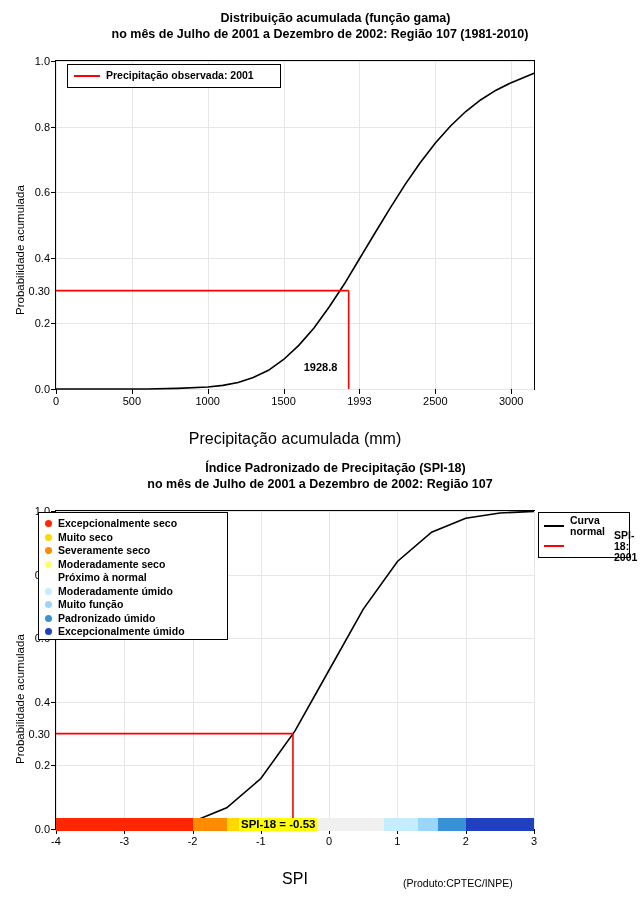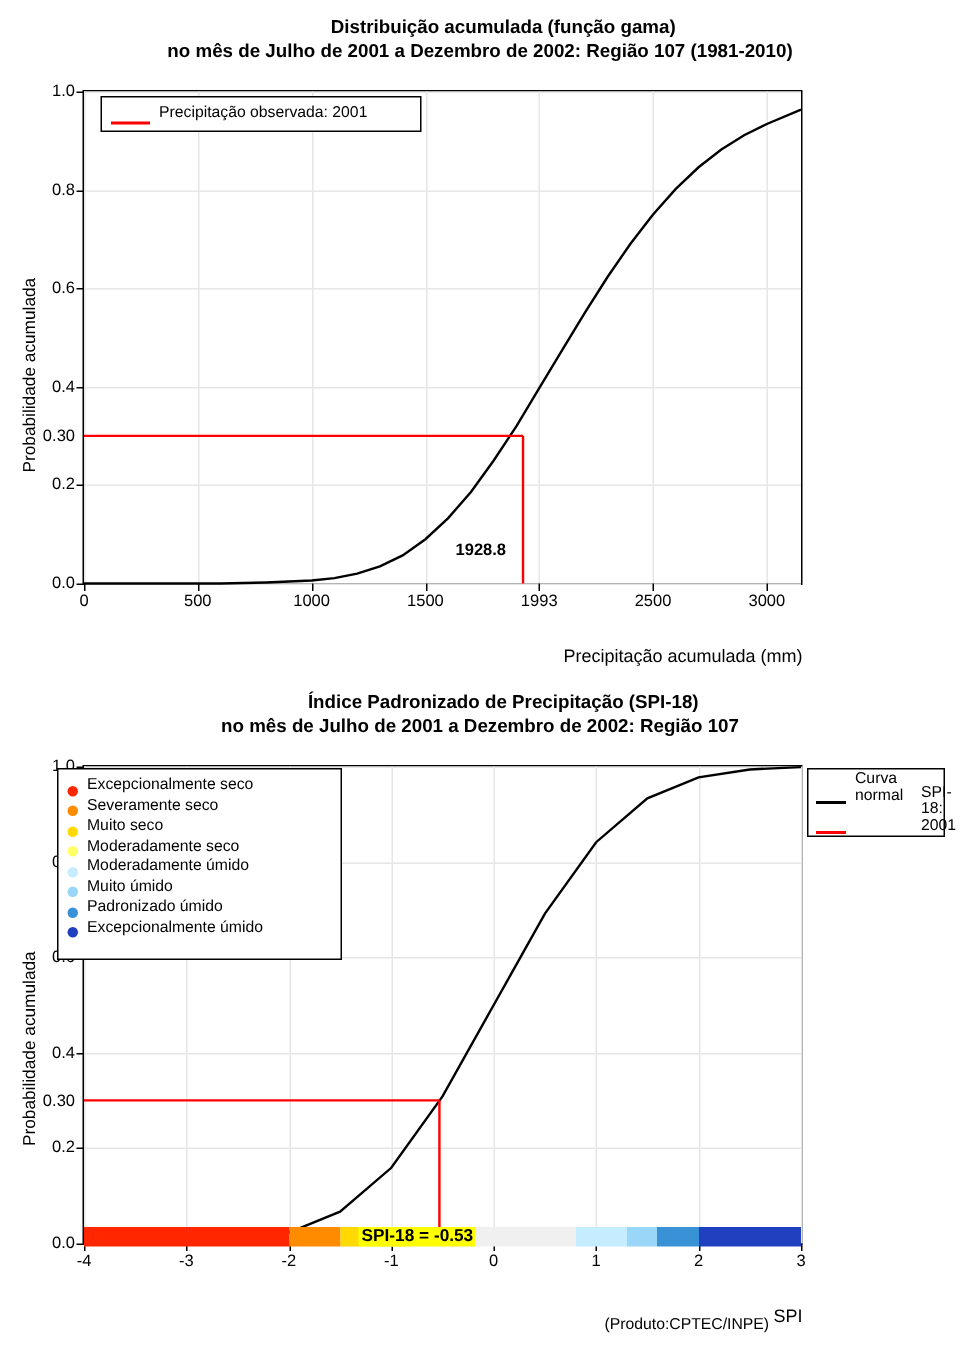--- a/index.html
+++ b/index.html
@@ -32,28 +32,28 @@
     font-size:11px;text-align:right;white-space:nowrap;}
   .ytickmark{position:absolute;right:100%;width:5px;height:1px;background:#000;}
   .xtick{position:absolute;top:100%;margin-top:6px;transform:translateX(-50%);
     font-size:11px;white-space:nowrap;}
   .xtickmark{position:absolute;top:100%;height:5px;width:1px;background:#000;}
 
   .ylabel{
     position:absolute;font-size:11.5px;white-space:nowrap;
     transform-origin:0 0;transform:rotate(-90deg);
   }
-  .xlabel{position:absolute;font-size:12px;text-align:right;width:100%;left:0;}
+  .xlabel{position:absolute;font-size:16px;text-align:center;width:100%;left:0;}
 
   
   .legend{
     position:absolute;border:1px solid #000;background:#fff;
     font-size:10.5px;padding:4px 6px;box-sizing:border-box;
   }
-  .legend .row{display:flex;align-items:flex-end;height:13.5px;white-space:nowrap;}
+  .legend .row{display:flex;align-items:center;height:13.5px;white-space:nowrap;font-weight:bold;}
   .legend .swatch{width:12px;height:2px;margin-right:6px;flex:0 0 12px;}
   .legend .dot{width:7px;height:7px;border-radius:50%;margin-right:6px;flex:0 0 7px;}
   .legend .txt{line-height:13.5px;}
 
   svg.curve{position:absolute;left:0;top:0;overflow:visible;}
   .annot{position:absolute;font-size:11px;font-weight:bold;white-space:nowrap;}
   .spibadge{
     position:absolute;background:#ffff00;color:#000;font-size:11.5px;font-weight:bold;
     padding:0 2px;white-space:nowrap;
   }
@@ -208,38 +208,42 @@
   <div style="position:absolute;left:55px;top:418px;width:480px;">
     <div class="xlabel">SPI</div>
   </div>
 
   <div class="legend" id="legend2" style="left:38px;top:60px;width:190px;height:128px;">
       <div class="row">
         <span class="dot" style="background: rgb(255, 38, 0);"></span>
         <span class="txt">Excepcionalmente seco</span>
       </div>
       <div class="row">
+        <span class="dot" style="background: rgb(255, 217, 0);"></span>
+        <span class="txt">Muito seco</span>
+      </div>
+      <div class="row">
         <span class="dot" style="background: rgb(255, 140, 0);"></span>
         <span class="txt">Severamente seco</span>
       </div>
       <div class="row">
-        <span class="dot" style="background: rgb(255, 217, 0);"></span>
-        <span class="txt">Muito seco</span>
-      </div>
-      <div class="row">
         <span class="dot" style="background: rgb(255, 255, 102);"></span>
         <span class="txt">Moderadamente seco</span>
       </div>
       <div class="row">
+        <span class="dot" style="background: transparent;"></span>
+        <span class="txt">Próximo à normal</span>
+      </div>
+      <div class="row">
         <span class="dot" style="background: rgb(198, 236, 255);"></span>
         <span class="txt">Moderadamente úmido</span>
       </div>
       <div class="row">
         <span class="dot" style="background: rgb(153, 214, 247);"></span>
-        <span class="txt">Muito úmido</span>
+        <span class="txt">Muito função</span>
       </div>
       <div class="row">
         <span class="dot" style="background: rgb(58, 146, 214);"></span>
         <span class="txt">Padronizado úmido</span>
       </div>
       <div class="row">
         <span class="dot" style="background: rgb(32, 64, 192);"></span>
         <span class="txt">Excepcionalmente úmido</span>
       </div>
     </div>

